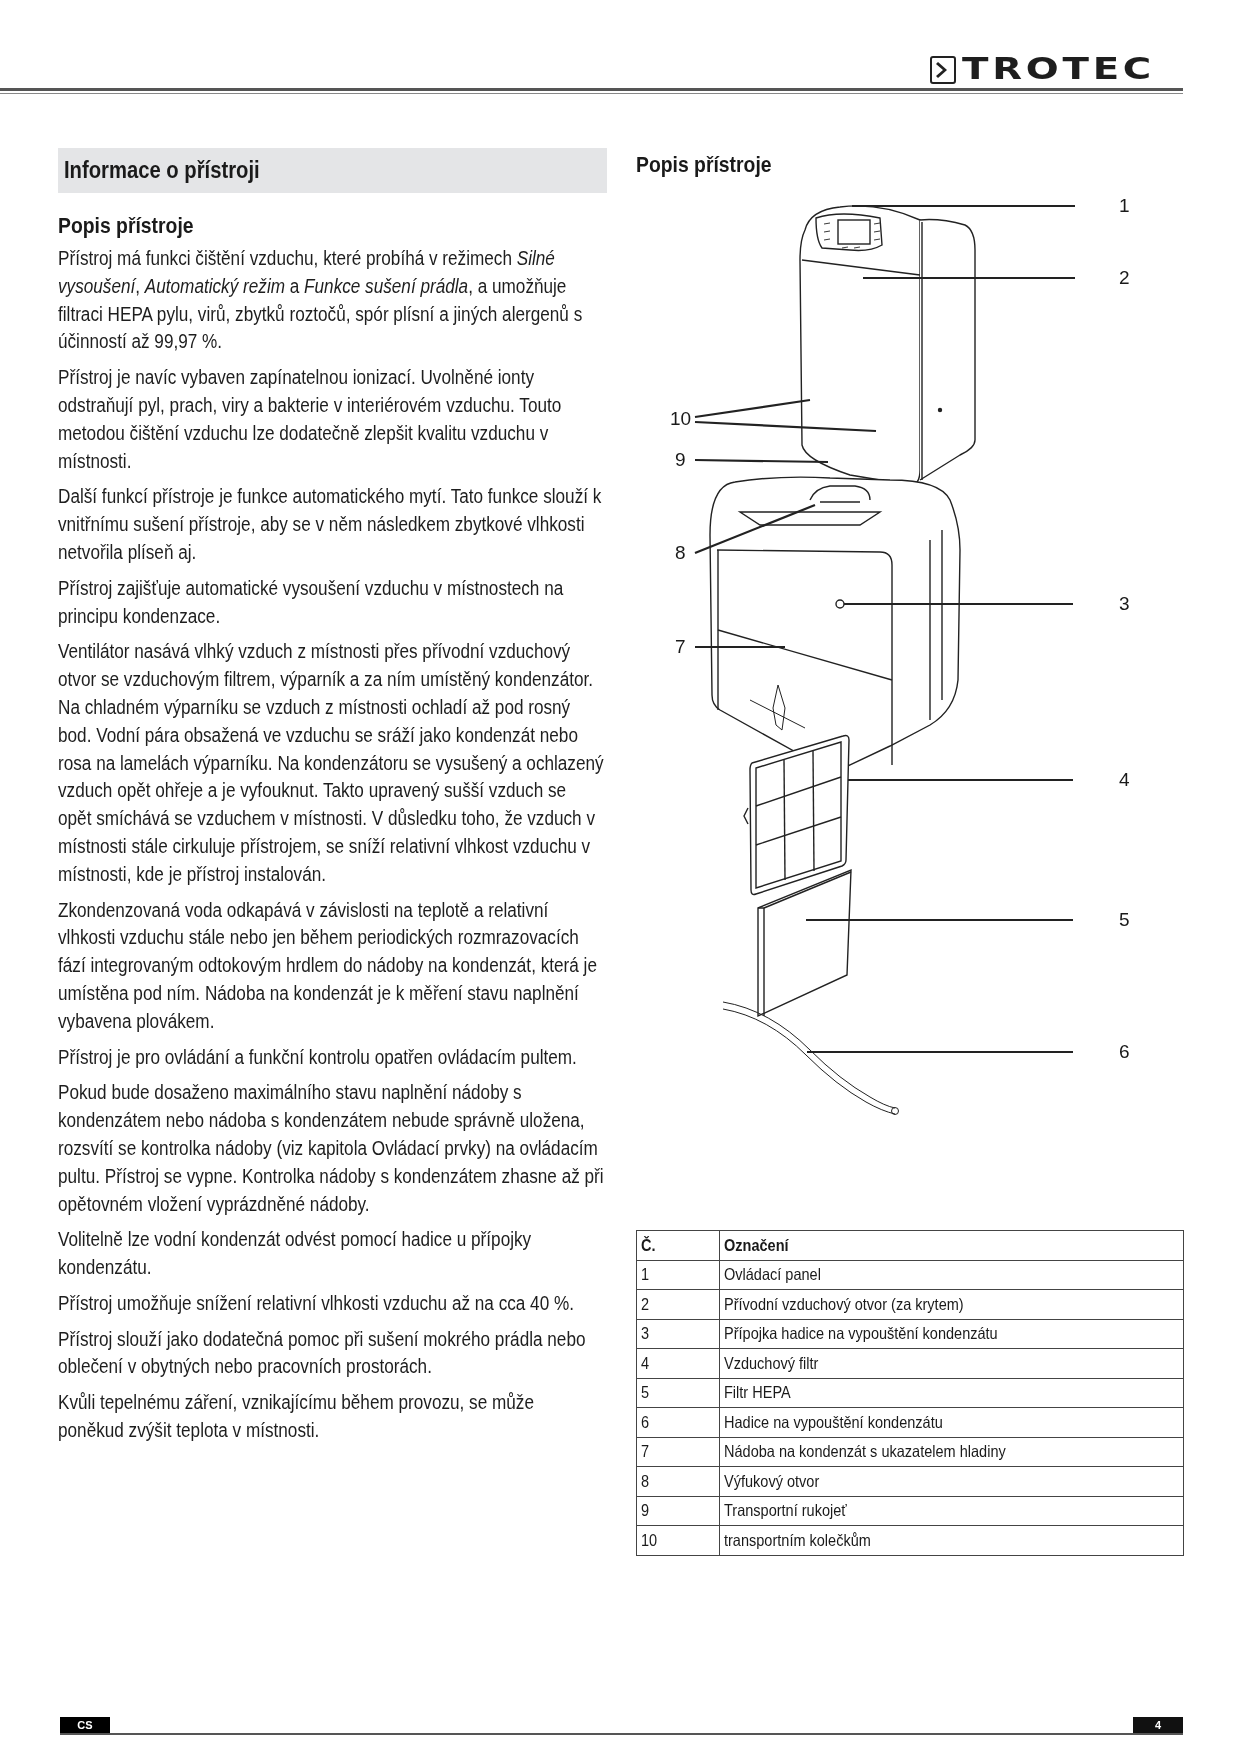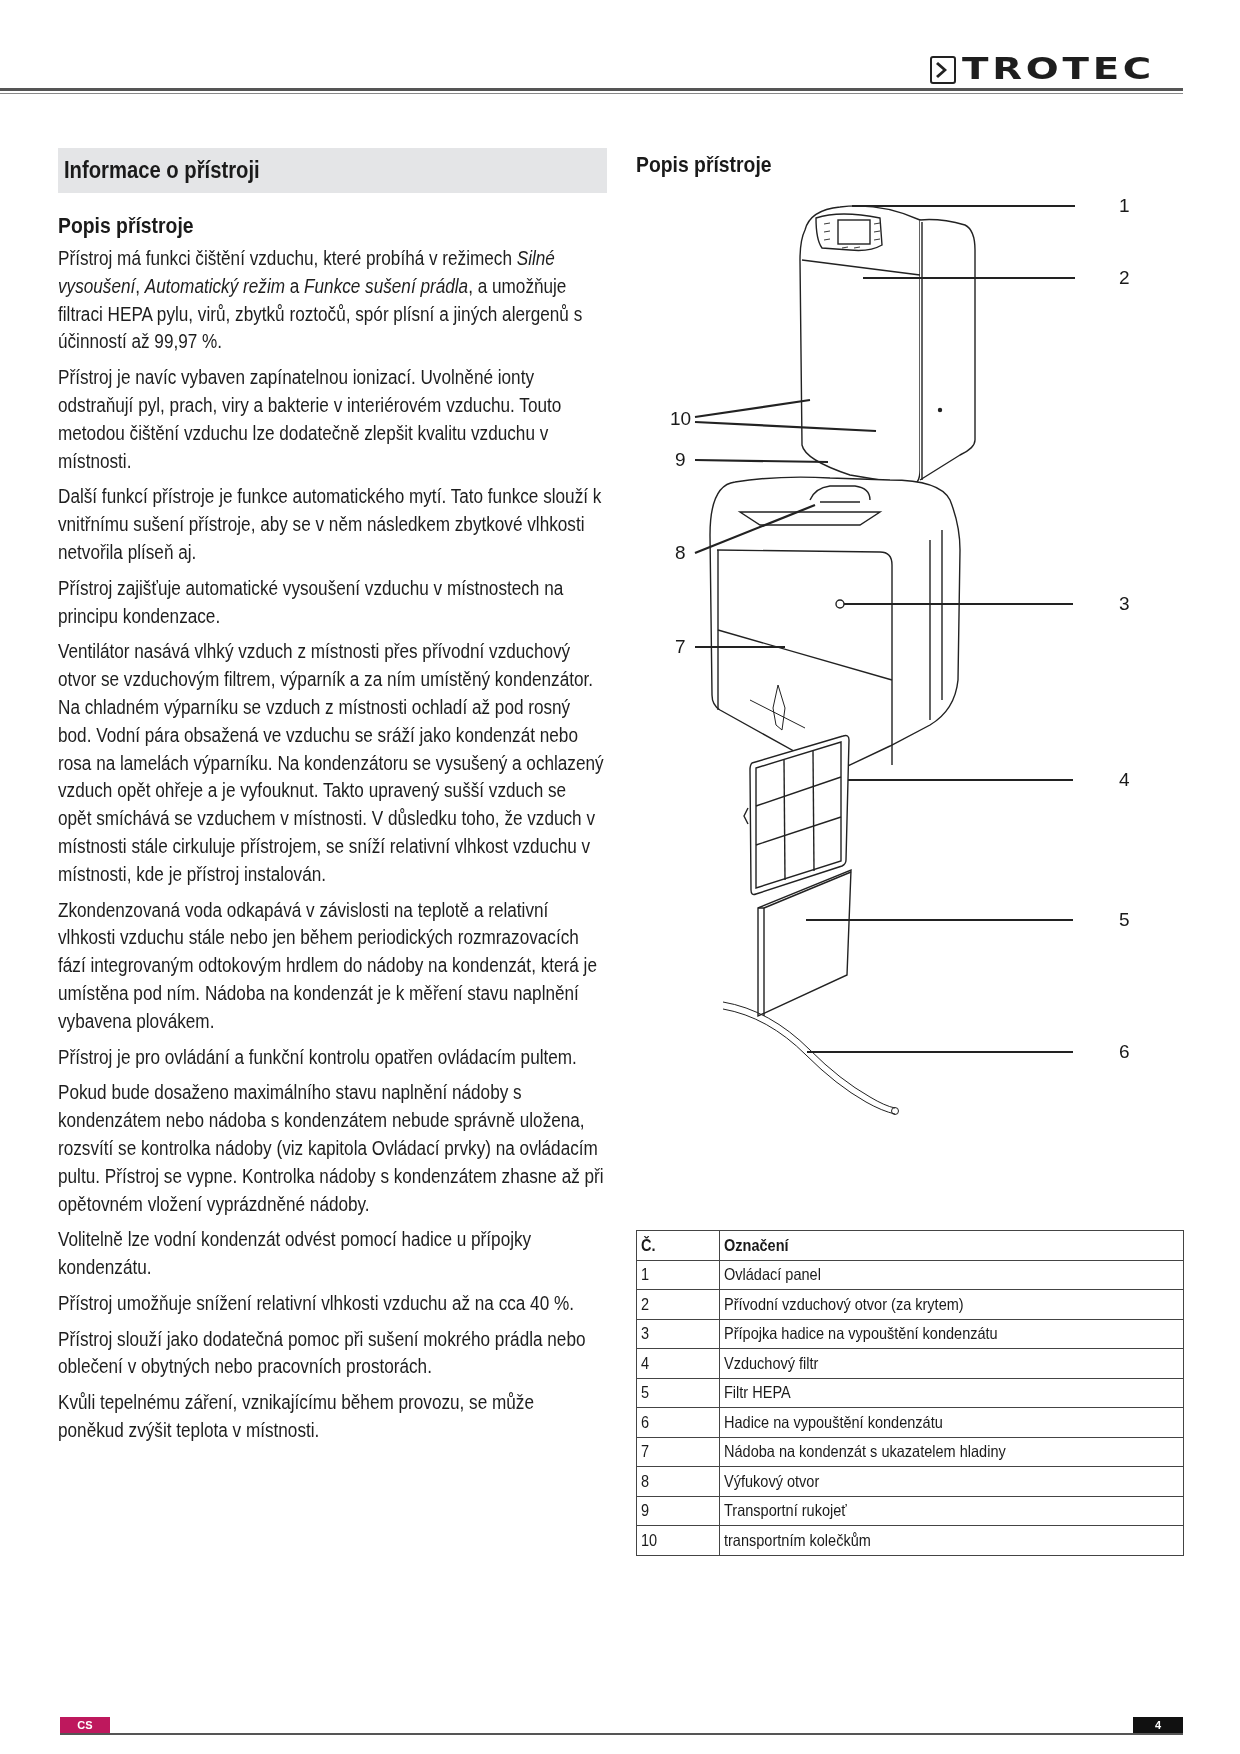--- a/index.html
+++ b/index.html
@@ -29,21 +29,21 @@
 
   
   .legend-table { position: absolute; left: 636px; top: 1230px; width: 548px; border-collapse: collapse; }
   .legend-table th, .legend-table td { border: 1.3px solid #444; height: 28.5px; padding: 0 0 0 4px; font-size: 16.5px; text-align: left; vertical-align: middle; }
   .legend-table th { font-weight: bold; }
   .legend-table .c1 { width: 78px; }
   .cell-inner { display: inline-block; transform: scaleX(0.88); transform-origin: left; white-space: nowrap; }
 
   
   .footer { position: absolute; left: 60px; top: 1717px; width: 1123px; height: 16px; border-bottom: 2px solid #555; }
-  .footer-lang { position: absolute; left: 0; top: 0; width: 50px; height: 16px; background: #be185d; color: #fff; font-size: 11px; font-weight: bold; text-align: center; line-height: 16px; }
+  .footer-lang { position: absolute; left: 0; top: 0; width: 50px; height: 16px; background: #000000; color: #fff; font-size: 11px; font-weight: bold; text-align: center; line-height: 16px; }
   .footer-title { position: absolute; left: 0; right: 0; top: 1px; text-align: center; font-size: 10.5px; font-style: italic; color: #222; }
   .footer-page { position: absolute; right: 0; top: 0; width: 50px; height: 16px; background: #111; color: #fff; font-size: 11px; font-weight: bold; text-align: center; line-height: 16px; }
 </style>
 </head>
 <body>
 
 <div class="logo">
   <div class="logo-box">
     <svg width="16" height="18" viewBox="0 0 16 18">
         <path d="M3 1 L12 9 L3 17 L1 15 L8 9 L1 3 Z" fill="#222"></path>

